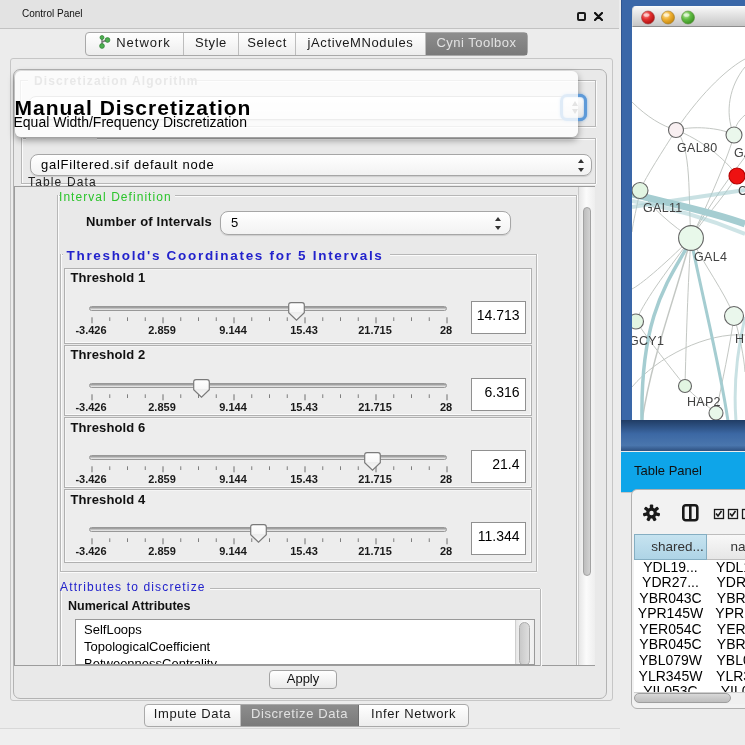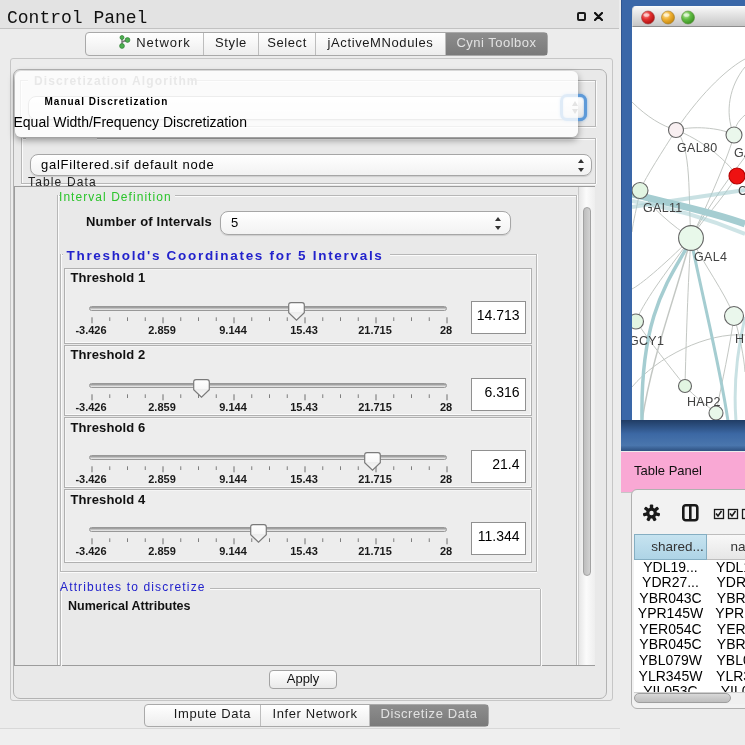--- a/index.html
+++ b/index.html
@@ -1,26 +1,26 @@
 <!DOCTYPE html>
 <html><head>
 <meta charset="utf-8">
 <style>
   html,body{margin:0;padding:0;}
   #root{position:relative;width:745px;height:745px;overflow:hidden;
     font-family:"Liberation Sans",sans-serif;background:#ececec;}
   .abs{position:absolute;}
   #lwin{left:0;top:0;width:619px;height:728px;background:#ececec;}
   #ltitle{left:0;top:0;width:619px;height:28px;background:#e3e3e3;border-bottom:1px solid #c2c2c2;}
-  #ltitle .t{position:absolute;left:7px;top:8px;font-size:18px;color:#111;font-family:Liberation Mono, monospace;}
+  #ltitle .t{position:absolute;left:22px;top:8px;font-size:10px;color:#111;}
   #floatbtn{left:577px;top:12px;width:5px;height:5px;border:2px solid #1a1a1a;border-radius:2px;}
   
   #outerbox{left:10px;top:58px;width:601px;height:641px;border:1px solid #c6c6c6;border-radius:3px;}
   .seg{display:flex;align-items:center;border:1px solid #a9a9a9;border-radius:4px;
-    background:linear-gradient(#ffffff,#ededed);padding-left:20px;}
+    background:linear-gradient(#ffffff,#ededed);}
   .seg .s{height:100%;display:flex;align-items:center;justify-content:center;
     font-size:13px;letter-spacing:0.6px;color:#1a1a1a;border-right:1px solid #bdbdbd;box-sizing:border-box;padding-bottom:4px;}
   .seg .s:last-child{border-right:none;}
   .seg .sel{background:linear-gradient(#8d8d8d,#7a7a7a);color:#e2e2e2;border-right-color:#6e6e6e;}
   #toptabs{left:85px;top:32px;width:441px;height:22px;}
   #bottabs{left:144px;top:704px;width:323px;height:21px;}
   #panel{left:13px;top:69px;width:592px;height:628px;background:#e9e9e9;
     border:1px solid #b3b3b3;border-radius:7px;}
   .gtitle{position:absolute;font-size:12px;font-weight:normal;white-space:nowrap;}
   .etch-t{position:absolute;border-top:1px solid #b7b7b7;box-shadow:0 1px 0 #fbfbfb;}
@@ -47,21 +47,21 @@
     background:linear-gradient(#ffffff,#e9e9e9);font-size:13px;color:#111;
     display:flex;align-items:center;justify-content:center;padding-bottom:3px;box-sizing:border-box;}
   #popupbox{left:15px;top:71px;width:563px;height:65.5px;background:rgba(255,255,255,0.8);
     border-radius:6px;box-shadow:0 3px 7px rgba(0,0,0,0.4);}
   .pup{position:absolute;font-size:13px;white-space:nowrap;}
   #netwin{left:621px;top:0;width:124px;height:451px;background:#3a67a8;border-left:1px solid #2f5590;box-sizing:border-box;}
   #nettitle{left:632px;top:6px;width:113px;height:21px;background:linear-gradient(#f7f7f7,#c6c6c6);
     border-bottom:1px solid #8e8e8e;border-top:1px solid #fbfbfb;border-left:1px solid #dadada;border-top-left-radius:4px;box-sizing:border-box;}
   #canvas{left:632px;top:27px;width:113px;height:393px;background:#ffffff;}
   #tpwin{left:621px;top:451px;width:124px;height:294px;background:#ececec;}
-  #tptitle{left:621px;top:451.5px;width:124px;height:41px;background:#f9a8d4;
+  #tptitle{left:621px;top:451.5px;width:124px;height:41px;background:#0ea5e9;
     border-bottom:1px solid #c6c6c6;box-sizing:border-box;}
   #tptitle .t{position:absolute;left:13px;top:11px;font-size:13px;color:#111;}
   #tppanel{left:631px;top:488.5px;width:127px;height:220px;background:#f2f2f2;
     border:1px solid #b0b0b0;border-radius:6px;box-sizing:border-box;}
 </style>
 </head>
 <body>
 <div id="root">
 
   <div id="lwin" class="abs"></div>
@@ -320,48 +320,53 @@
         </svg>
       </div>
     </div>
 
   <div class="abs etch-t" style="left:59.5px;top:588px;width:3px;"></div>
   <div class="abs etch-t" style="left:210px;top:588px;width:330px;"></div>
   <div class="abs etch-l" style="left:59.5px;top:588.5px;height:77px;"></div>
   <div class="abs etch-r" style="left:540px;top:588.5px;height:77px;"></div>
   <div class="abs gtitle" id="gt-att" style="left:60px;top:580px;letter-spacing:1.15px;color:#2222cc;">Attributes to discretize</div>
   <div class="abs" style="left:68px;top:599px;font-size:12.5px;font-weight:bold;color:#111;">Numerical Attributes</div>
+  <div class="abs" style="left:75px;top:619px;width:460px;height:46px;background:#fff;border:1px solid #999;box-sizing:border-box;overflow:hidden;">
+    <div style="position:absolute;left:8px;top:1px;font-size:13px;color:#000;line-height:17px;">SelfLoops<br>TopologicalCoefficient<br>BetweennessCentrality</div>
+    <div style="position:absolute;right:0;top:0;width:18px;height:100%;background:linear-gradient(90deg,#e6e6e6,#fbfbfb 45%,#eeeeee);border-left:1px solid #cfcfcf;"></div>
+    <div style="position:absolute;right:4px;top:2px;width:11px;height:44px;background:linear-gradient(90deg,#c9c9c9,#dedede);border:1px solid #ababab;border-radius:6px;box-sizing:border-box;"></div>
+  </div>
 
   <div id="apply" class="abs">Apply</div>
 
   <div id="bottabs" class="abs seg">
     <div class="s" style="width:96px;">Impute Data</div>
+    <div class="s sel" style="width:118px;">Discretize Data</div>
     <div class="s" style="width:109px;">Infer Network</div>
-    <div class="s sel" style="width:118px;">Discretize Data</div>
   </div>
 
   <div id="dago">
     <div class="abs etch-t" style="left:20px;top:80px;width:8px;"></div>
     <div class="abs etch-t" style="left:190px;top:80px;width:406px;"></div>
     <div class="abs etch-l" style="left:20px;top:81px;height:45px;"></div>
     <div class="abs etch-r" style="left:595px;top:81px;height:45px;"></div>
     <div class="abs etch-b" style="left:20px;top:126px;width:576px;"></div>
     <div class="abs gtitle" style="left:34px;top:74px;letter-spacing:1.1px;font-weight:bold;color:#8a8a8a;">Discretization Algorithm</div>
     <div class="combo" style="left:28px;top:96px;width:558px;height:24px;"></div>
     <div class="abs" style="left:560px;top:94px;width:27px;height:27px;border:3px solid #5e9ad8;border-radius:7px;box-shadow:0 0 3px #86b6e8, inset 0 0 2px #86b6e8;box-sizing:border-box;background:linear-gradient(#fdfdfd,#e4e4e4);">
       <span class="arr" style="right:6px;top:4px;border-left:3.5px solid transparent;border-right:3.5px solid transparent;border-bottom:5px solid #777;"></span>
       <span class="arr" style="right:6px;bottom:4px;border-left:3.5px solid transparent;border-right:3.5px solid transparent;border-top:5px solid #777;"></span>
     </div>
   </div>
 
   <div id="popupbox" class="abs"></div>
   <div class="abs" style="left:578px;top:94px;width:10px;height:27px;overflow:hidden;">
     <div style="position:absolute;left:-18px;top:0;width:27px;height:27px;border:3px solid #5e9ad8;border-radius:7px;box-shadow:inset 0 0 2px #86b6e8;box-sizing:border-box;background:linear-gradient(#fdfdfd,#e4e4e4);"></div>
   </div>
-  <div class="pup" id="pup-man" style="left:14.5px;top:96px;font-weight:bold;font-size:10px;letter-spacing:1.0px;color:#000;padding-left:30px;">Manual Discretization</div>
+  <div class="pup" id="pup-man" style="left:14.5px;top:96px;font-weight:bold;font-size:21px;letter-spacing:1.0px;color:#000;">Manual Discretization</div>
   <div class="pup" style="left:13.5px;top:113.5px;font-size:14px;color:#000;">Equal Width/Frequency Discretization</div>
 
   <div id="netwin" class="abs"></div>
   <div id="nettitle" class="abs">
     <svg width="113" height="21" viewBox="0 0 113 21">
       <defs>
         <radialGradient id="rg" cx="35%" cy="30%" r="70%">
           <stop offset="0%" stop-color="#ff9a9a"></stop>
             <stop offset="50%" stop-color="#e33030"></stop>
             <stop offset="100%" stop-color="#b01212"></stop>

